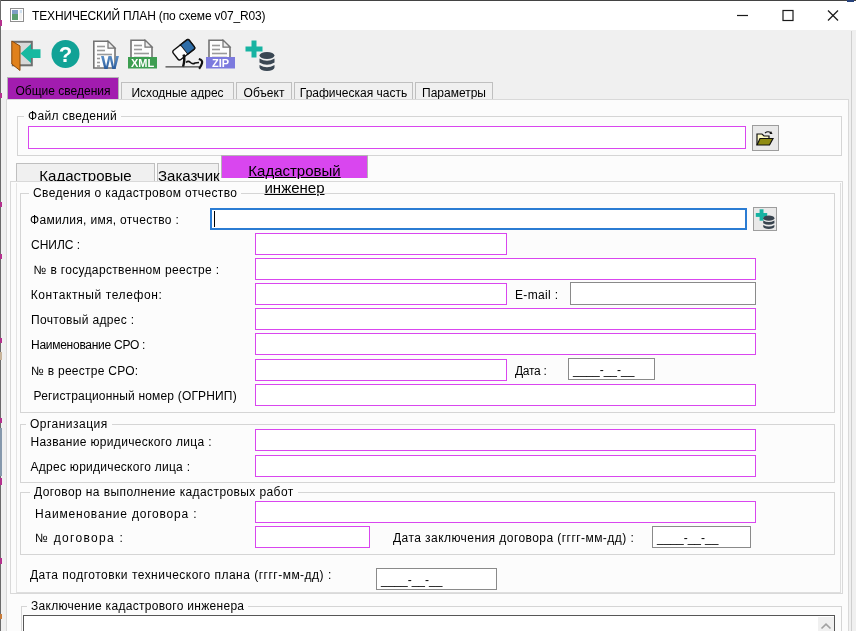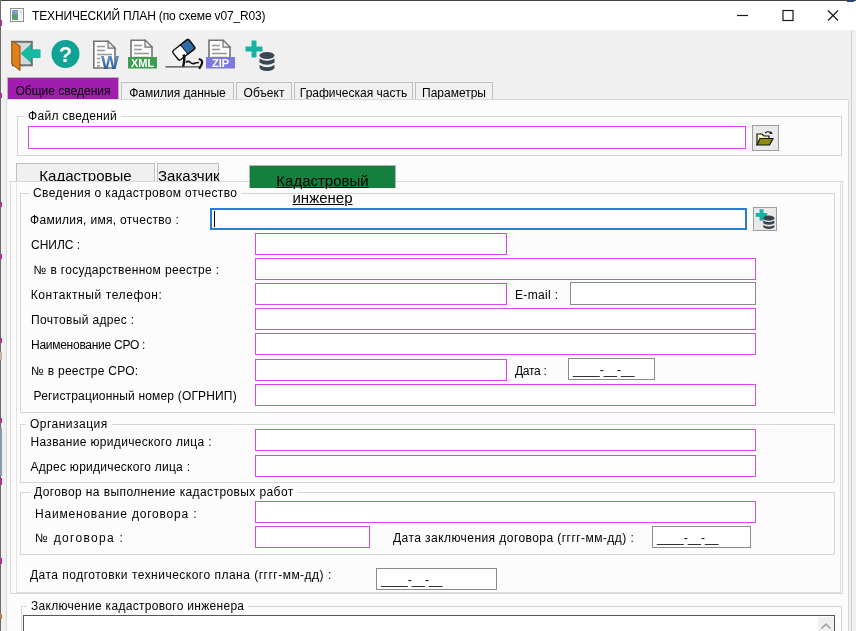--- a/index.html
+++ b/index.html
@@ -9,21 +9,21 @@
   .titlebar { left:0; top:0; width:856px; height:30px; background:#ffffff; border-top:1px solid #434343; }
   .frame-left { left:0; top:0; width:1px; height:631px; background:#6b6b6b; }
   .frame-right { left:851px; top:31px; width:1px; height:600px; background:#cfcfcf; }
   .title-text { left:32px; top:9px; font-size:12px; }
   
   .pane { left:6px; top:99px; width:843px; height:532px; background:#fcfcfc; border:1px solid #d9d9d9; border-bottom:none; }
   
   .tab { position:absolute; background:#f0f0f0; border:1px solid #bfbfbf; border-bottom:none; top:82px; height:17px; text-align:center; padding-top:3px; font-size:12px; }
   .tab.active { background:#a21caf; top:77px; height:22px; padding-top:6px; z-index:5; border-color:#b4b4b4; border-bottom:none; }
   .stab { position:absolute; background:#f0f0f0; border:1px solid #bfbfbf; border-bottom:none; top:163px; height:18px; text-align:center; padding-top:3px; font-size:15px; z-index:4;text-decoration:underline;}
-  .stab.active { background:#15803d; top:165px; height:23px; padding-top:6px; z-index:6; border-color:#b4b4b4;margin-left:28px; }
+  .stab.active { background:#d946ef; top:155px; height:23px; padding-top:6px; z-index:6; border-color:#b4b4b4; }
   .spane { left:10px; top:181px; width:833px; height:413px; background:#fcfcfc; border:1px solid #d9d9d9; z-index:5; }
   
   .grp { position:absolute; border:1px solid #d5d5d5; }
   .grp > span { position:absolute; top:-8px; left:9px; background:#fcfcfc; padding:0 4px; font-size:12px; white-space:nowrap; }
   
   .fld { position:absolute; background:#fff; border:1px solid #d946ef; height:22px; }
   .fld.lite { border-color:#8a8a8a; }
   .fld.focus { border:2px solid #2b7cd3; }
   .lbl { position:absolute; white-space:nowrap; font-size:12px; }
   .dtxt { padding:4px 0 0 4px; font-size:12px; letter-spacing:0px; }
@@ -120,21 +120,21 @@
     <rect x="8.5" y="0.5" width="5" height="17" fill="#17b3a2"></rect>
     <rect x="2.5" y="6.5" width="17" height="5" fill="#17b3a2"></rect>
     <g fill="#3a4753">
       <ellipse cx="24" cy="15.5" rx="7.5" ry="3.5"></ellipse>
       <path d="M16.5 18.5 q7.5 4.5 15 0 l0 4 q-7.5 4.5 -15 0 Z"></path>
       <path d="M16.5 25 q7.5 4.5 15 0 l0 2.5 a7.5 3.5 0 0 1 -15 0 Z"></path>
     </g>
   </svg>
 
   <div class="tab active" style="left:7px; width:112px;">Общие сведения</div>
-  <div class="tab" style="left:121px; width:113px;">Фамилия данные</div>
+  <div class="tab" style="left:121px; width:113px;">Исходные адрес</div>
   <div class="tab" style="left:236px; width:56px;">Объект</div>
   <div class="tab" style="left:294px; width:119px;">Графическая часть</div>
   <div class="tab" style="left:415px; width:78px;">Параметры</div>
 
   <div class="abs pane"></div>
 
   <div class="grp" style="left:17px; top:116px; width:825px; height:40px; z-index:6;">
     <span style="left:6px; letter-spacing:0.3px;">Файл сведений</span>
   </div>
   <div class="fld" style="left:28px; top:126px; width:718px; height:23px; z-index:7;"></div>

